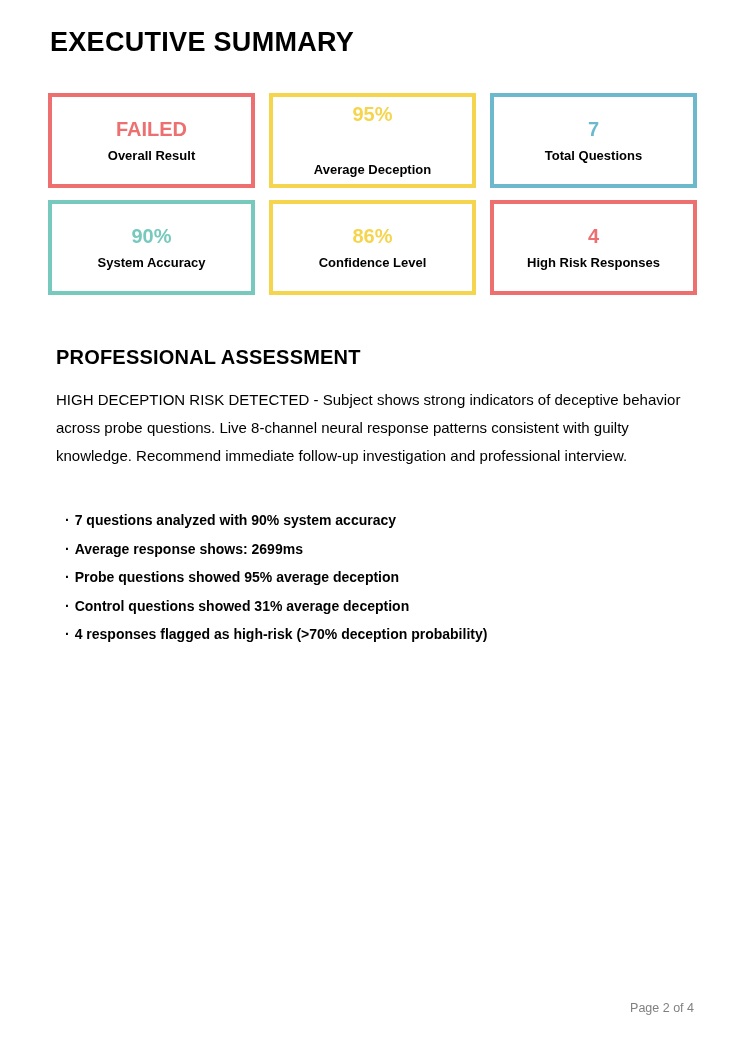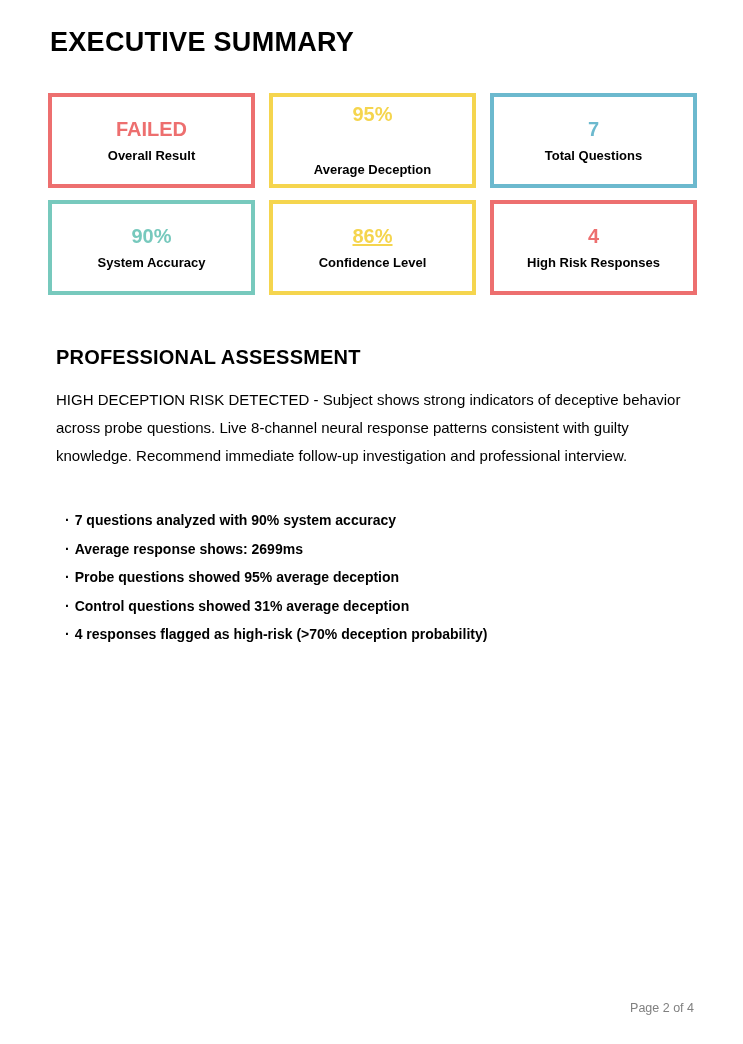--- a/index.html
+++ b/index.html
@@ -126,21 +126,21 @@
       <div class="stat-value" style="color: rgb(108, 185, 206);">7</div>
       <div class="stat-label">Total Questions</div>
     </div>
 
     <div class="stat-card" style="border-color: rgb(119, 201, 189);">
       <div class="stat-value" style="color: rgb(119, 201, 189);">90%</div>
       <div class="stat-label">System Accuracy</div>
     </div>
 
     <div class="stat-card" style="border-color: rgb(245, 213, 78);">
-      <div class="stat-value" style="color: rgb(245, 213, 78); text-decoration: underline;">86%</div>
+      <div class="stat-value" style="color: rgb(245, 213, 78);">86%</div>
       <div class="stat-label">Confidence Level</div>
     </div>
 
     <div class="stat-card" style="border-color: rgb(237, 111, 111);">
       <div class="stat-value" style="color: rgb(237, 111, 111);">4</div>
       <div class="stat-label">High Risk Responses</div>
     </div>
 
   </div>
 

